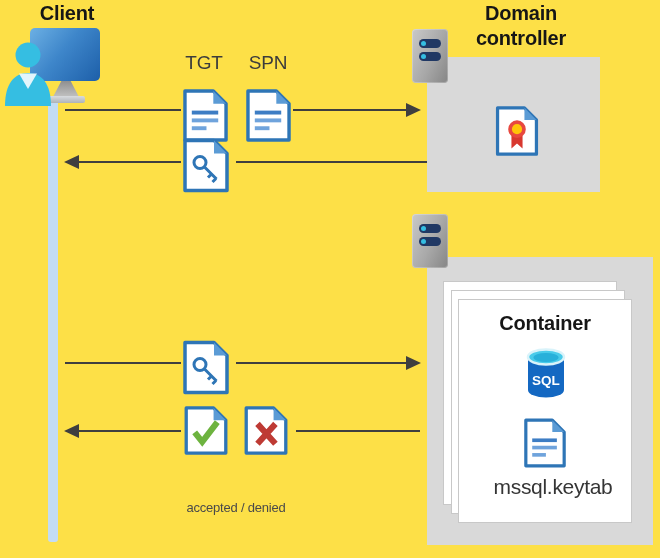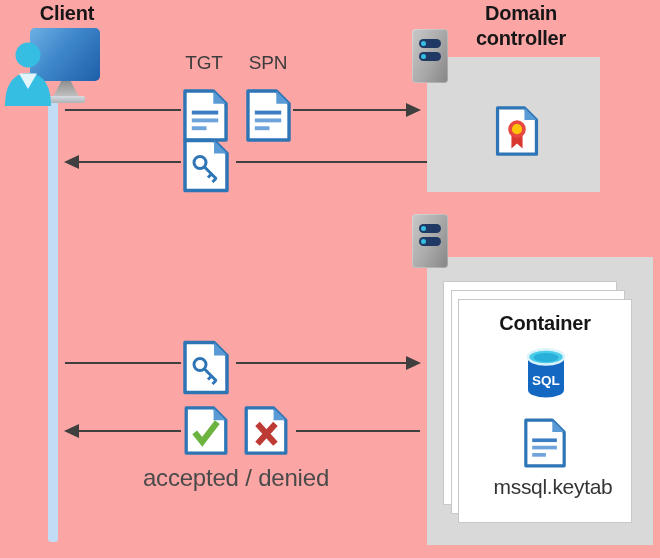--- a/index.html
+++ b/index.html
@@ -1,17 +1,17 @@
 <!DOCTYPE html>
 <html><head>
 <meta charset="utf-8">
 <style>
   html,body{margin:0;padding:0;background:#ffffff;}
   .stage{
-    position:relative;width:660px;height:558px;background:#fca5a5;overflow:hidden;
+    position:relative;width:660px;height:558px;background:#fde047;overflow:hidden;
     font-family:"Liberation Sans",sans-serif;color:#1a1a1a;
   }
   .abs{position:absolute;}
   .heading{font-weight:bold;font-size:20px;line-height:25px;color:#161616;letter-spacing:-0.2px;}
   .plain{font-size:19px;color:#3c3c3c;letter-spacing:-0.2px;}
   .center{text-align:center;}
 
   
   .zone{background:#d9d9d9;}
 
@@ -41,21 +41,21 @@
     width:26px;height:16px;
     background:linear-gradient(#8f8f8f,#c2c2c2);
     clip-path:polygon(32% 0,68% 0,100% 100%,0 100%);
   }
   .stand-base{width:38px;height:7px;border-radius:2px;background:linear-gradient(#d8dbdf,#aeb3b8);}
 
   
   .card{width:174px;height:224px;background:#ffffff;border:1px solid #c8c8c8;box-sizing:border-box;}
 
   .keytab-label{font-size:21px;color:#353535;letter-spacing:-0.3px;margin-left:8px;}
-  .accept-label{font-size:24px;color:#4a4a4a;letter-spacing:-0.2px;}
+  .accept-label{font-size:13px;color:#4a4a4a;letter-spacing:-0.2px;margin-top:36px;}
   svg{display:block;}
 </style>
 </head>
 <body>
 
 <div class="stage">
 
   <div class="abs lifeline" style="left:48px;top:98px;height:444px;"></div>
 
   <div class="abs heading center" style="left:15px;top:1px;width:104px;">Client</div>

